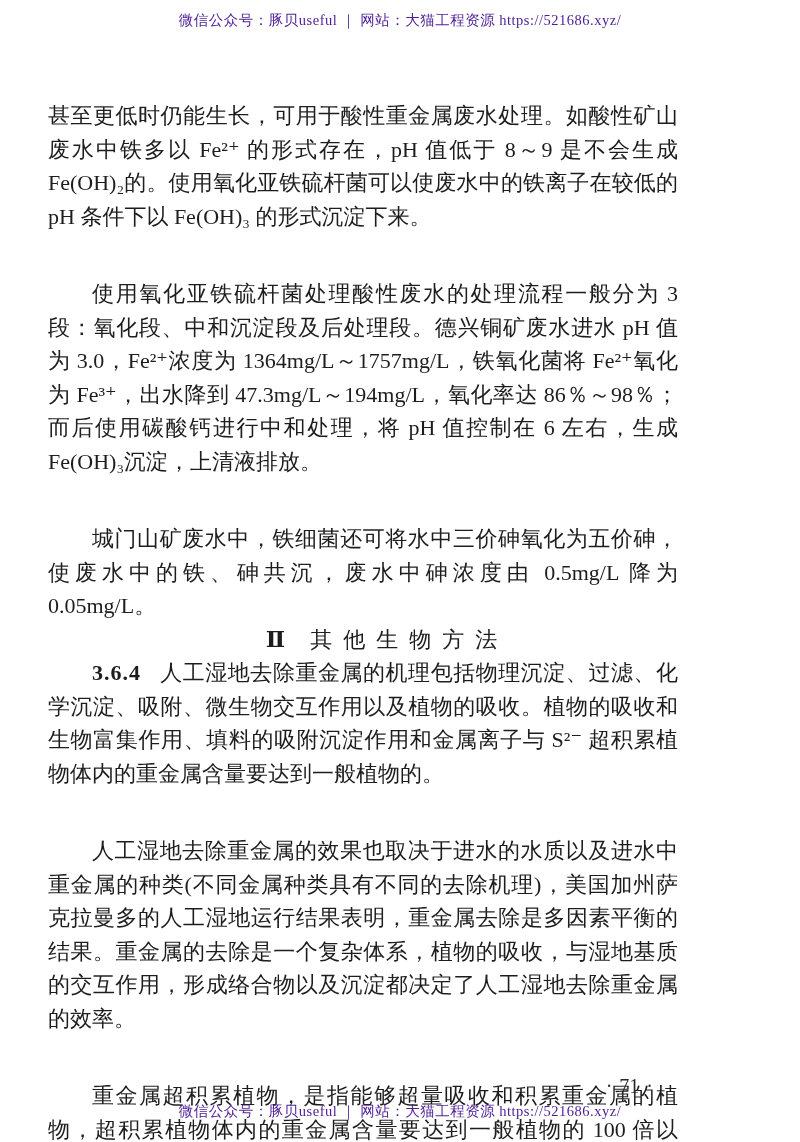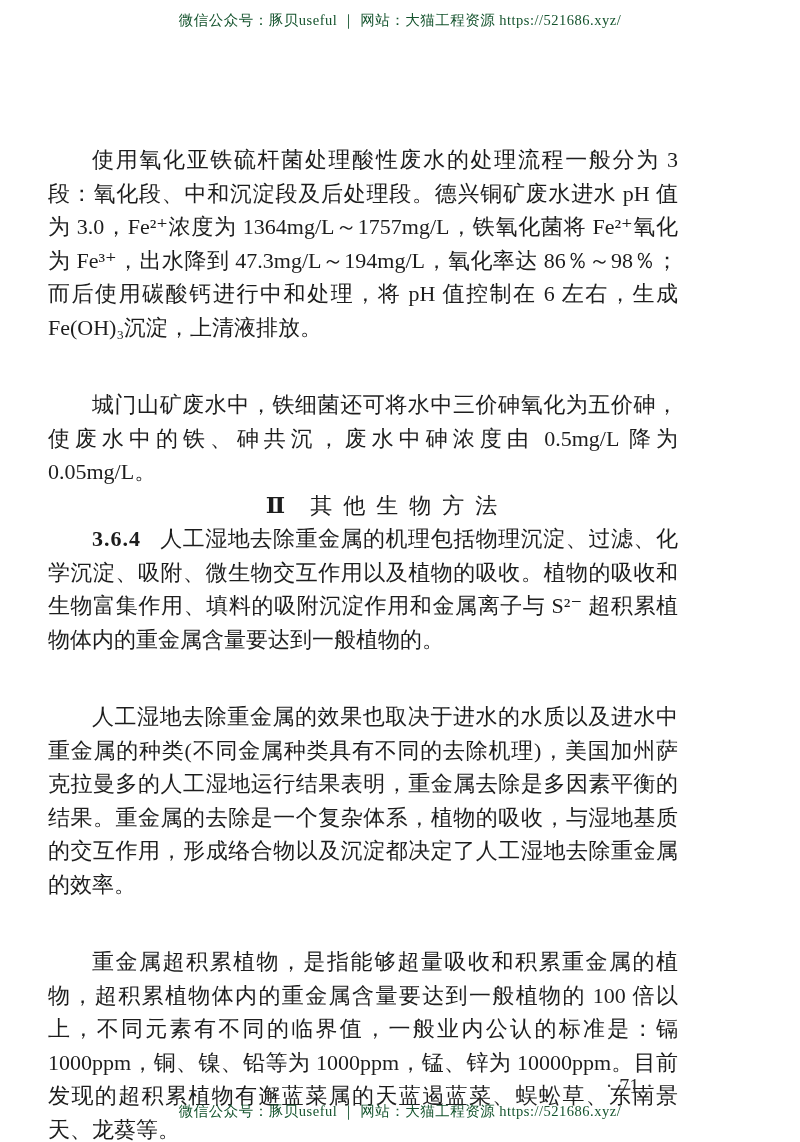--- a/index.html
+++ b/index.html
@@ -8,21 +8,21 @@
     position: relative;
     background: #ffffff;
     font-family: "Liberation Serif", "DejaVu Serif", serif;
     overflow: hidden;
   }
   .watermark {
     position: absolute;
     left: 0;
     width: 100%;
     text-align: center;
-    color: #14532d;
+    color: #4c1d95;
     font-size: 14.5px;
     letter-spacing: 0.5px;
     font-family: "Liberation Serif", "DejaVu Serif", serif;
     white-space: nowrap;
   }
   .watermark.top { top: 11px; }
   .watermark.bottom { top: 1102px; }
 
   .content {
     position: absolute;
@@ -76,20 +76,21 @@
     margin: 0 0.35em;
   }
 </style>
 </head>
 <body>
 
 <div class="watermark top">微信公众号：豚贝useful ｜ 网站：大猫工程资源 https://521686.xyz/</div>
 
 <main class="content">
 
+  <p class="para">甚至更低时仍能生长，可用于酸性重金属废水处理。如酸性矿山废水中铁多以 Fe²⁺ 的形式存在，pH 值低于 8～9 是不会生成 Fe(OH)₂的。使用氧化亚铁硫杆菌可以使废水中的铁离子在较低的 pH 条件下以 Fe(OH)₃ 的形式沉淀下来。</p>
 
   <p class="para indent">使用氧化亚铁硫杆菌处理酸性废水的处理流程一般分为 3 段：氧化段、中和沉淀段及后处理段。德兴铜矿废水进水 pH 值为 3.0，Fe²⁺浓度为 1364mg/L～1757mg/L，铁氧化菌将 Fe²⁺氧化为 Fe³⁺，出水降到 47.3mg/L～194mg/L，氧化率达 86％～98％；而后使用碳酸钙进行中和处理，将 pH 值控制在 6 左右，生成 Fe(OH)₃沉淀，上清液排放。</p>
 
   <p class="para indent">城门山矿废水中，铁细菌还可将水中三价砷氧化为五价砷，使废水中的铁、砷共沉，废水中砷浓度由 0.5mg/L 降为 0.05mg/L。</p>
 
   <div class="section-heading">
     <span class="numeral">Ⅱ</span><span class="title">其他生物方法</span>
   </div>
 
   <p class="para">

